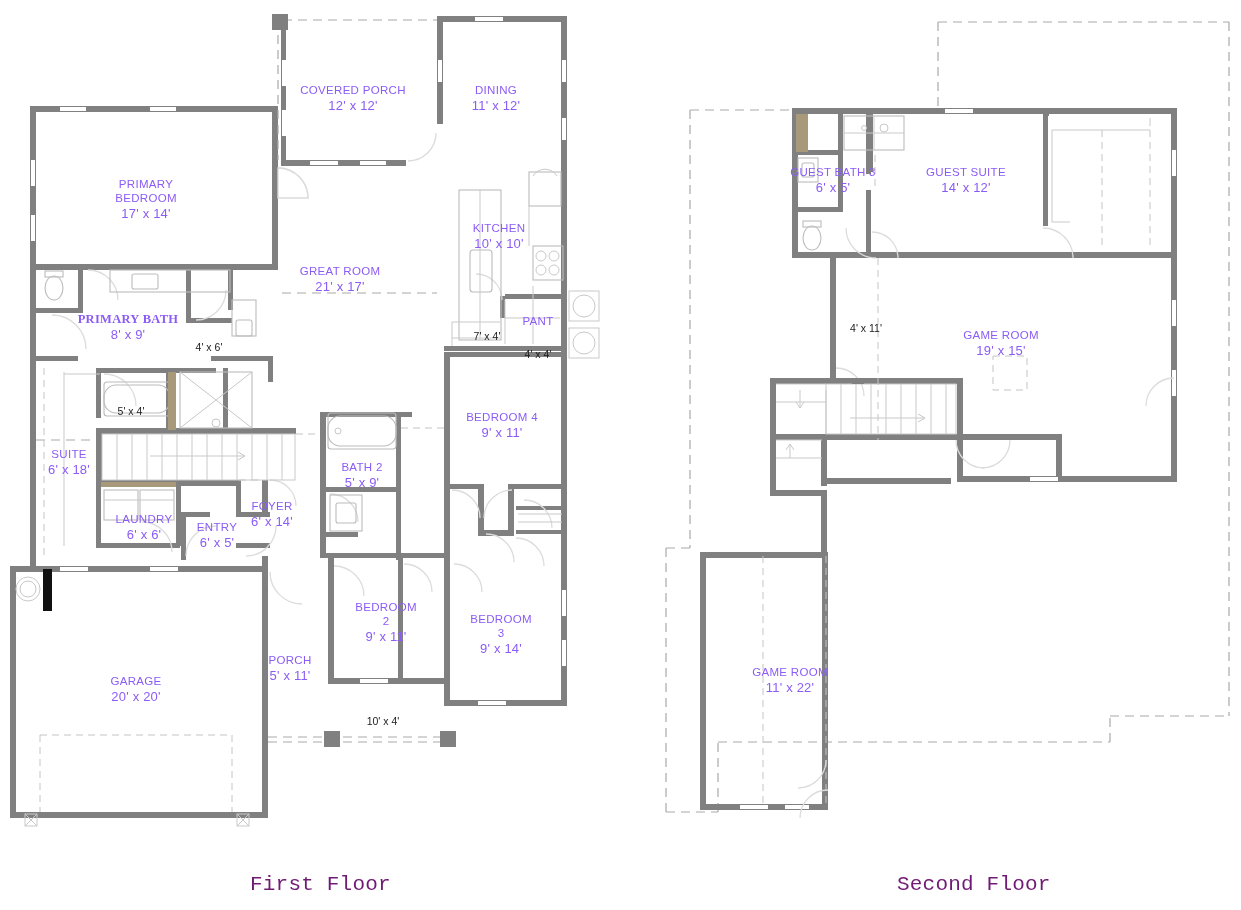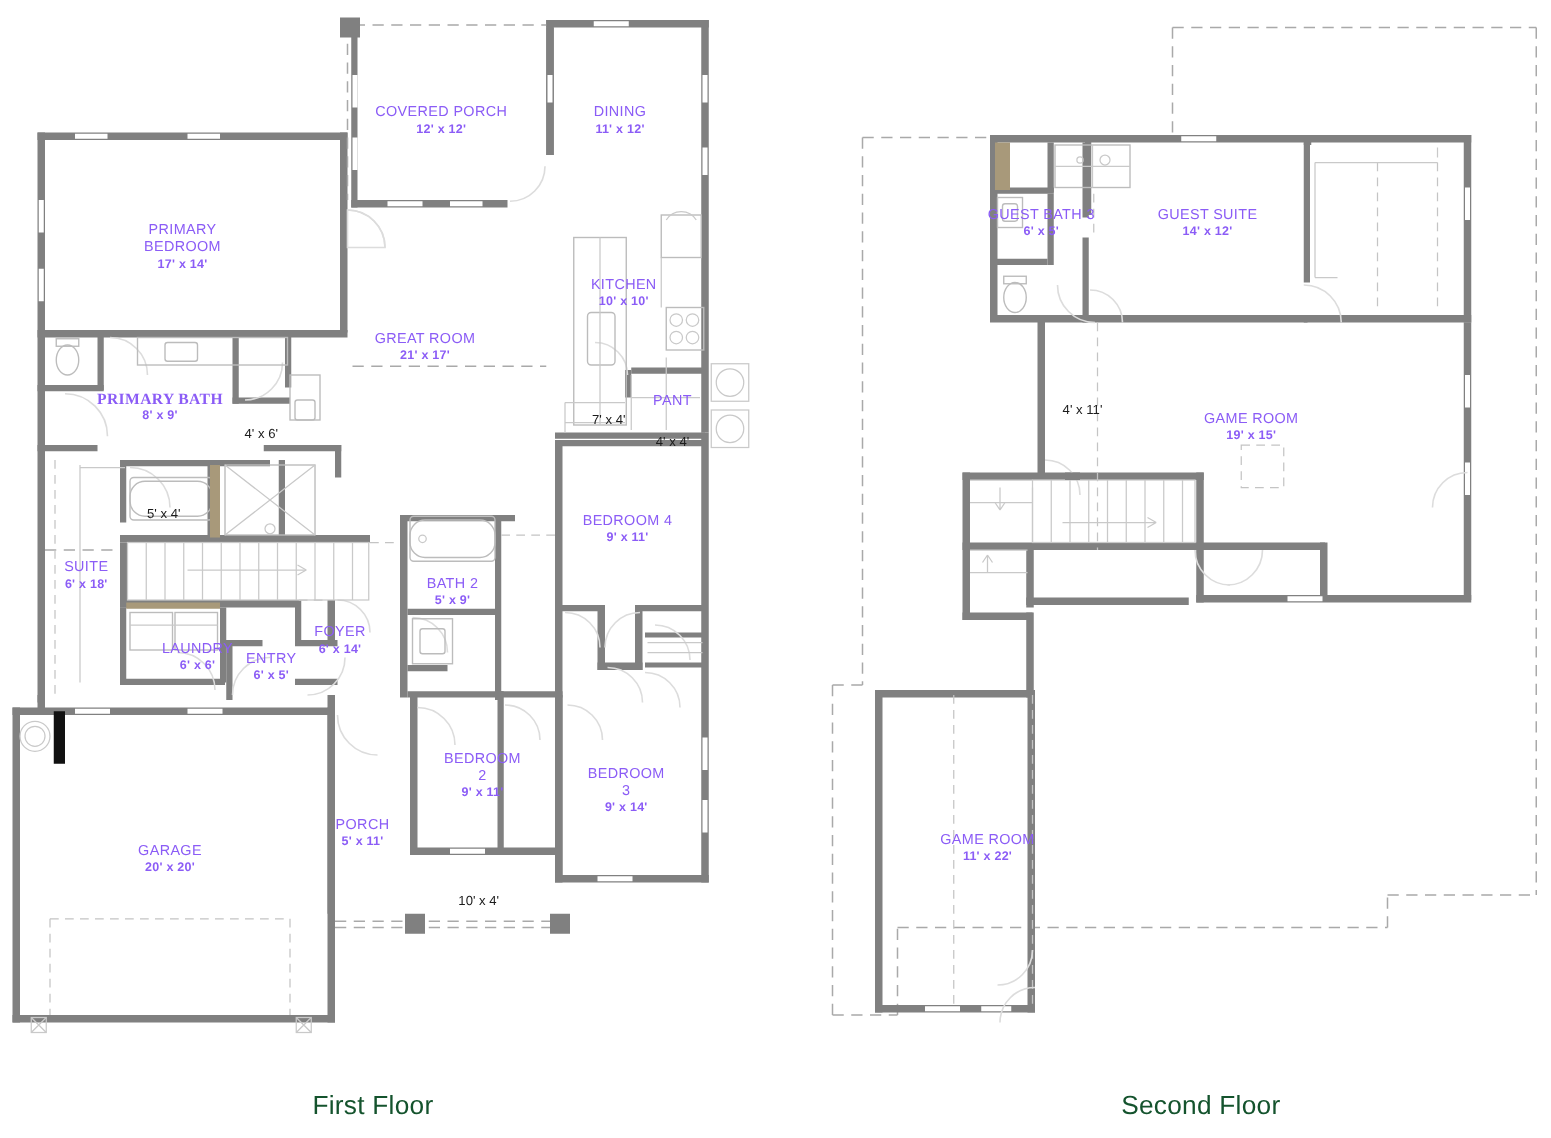--- a/index.html
+++ b/index.html
@@ -21,24 +21,24 @@
   svg.floorplan {
     position: absolute;
     left: 0;
     top: 0;
     width: 1241px;
     height: 910px;
   }
   .floor-caption {
     position: absolute;
     font-size: 21px;
-    color: #14532d;
+    color: #701a75;
     letter-spacing: 0.2px;
     white-space: nowrap;
-    font-family: Liberation Sans, sans-serif;
+    font-family: Liberation Mono, monospace;
   }
   #caption-first { left: 250px; top: 873px; }
   #caption-second { left: 897px; top: 873px; }
 
   .room-label {
     position: absolute;
     text-align: center;
     color: #8b5cf6;
     font-family: "Liberation Sans", sans-serif;
     white-space: nowrap;
@@ -46,23 +46,22 @@
     line-height: 1.18;
     pointer-events: none;
   }
   .room-label .rname {
     display: block;
     font-size: 11.5px;
     letter-spacing: 0.3px;
   }
   .room-label .rdim {
     display: block;
-    font-size: 10px;
+    font-size: 13px;
     letter-spacing: 0.2px;
-    font-weight: bold;
   }
   .room-label.serif .rname {
     font-family: "Liberation Serif", serif;
     font-weight: 700;
     font-size: 12.5px;
   }
   .dim-only {
     position: absolute;
     text-align: center;
     color: #1b1b1b;
@@ -542,21 +541,21 @@
   <div class="room-label" style="left:362px; top:461px;">
     <span class="rname">BATH 2</span>
     <span class="rdim">5' x 9'</span>
   </div>
 
   <div class="room-label" style="left:272px; top:500px;text-align:center;">
     <span class="rname">FOYER</span>
     <span class="rdim">6' x 14'</span>
   </div>
 
-  <div class="room-label" style="left:158px; top:513px;">
+  <div class="room-label" style="left:144px; top:513px;">
     <span class="rname">LAUNDRY</span>
     <span class="rdim">6' x 6'</span>
   </div>
 
   <div class="room-label" style="left:217px; top:521px;">
     <span class="rname">ENTRY</span>
     <span class="rdim">6' x 5'</span>
   </div>
 
   <div class="room-label" style="left:386px; top:601px;">

